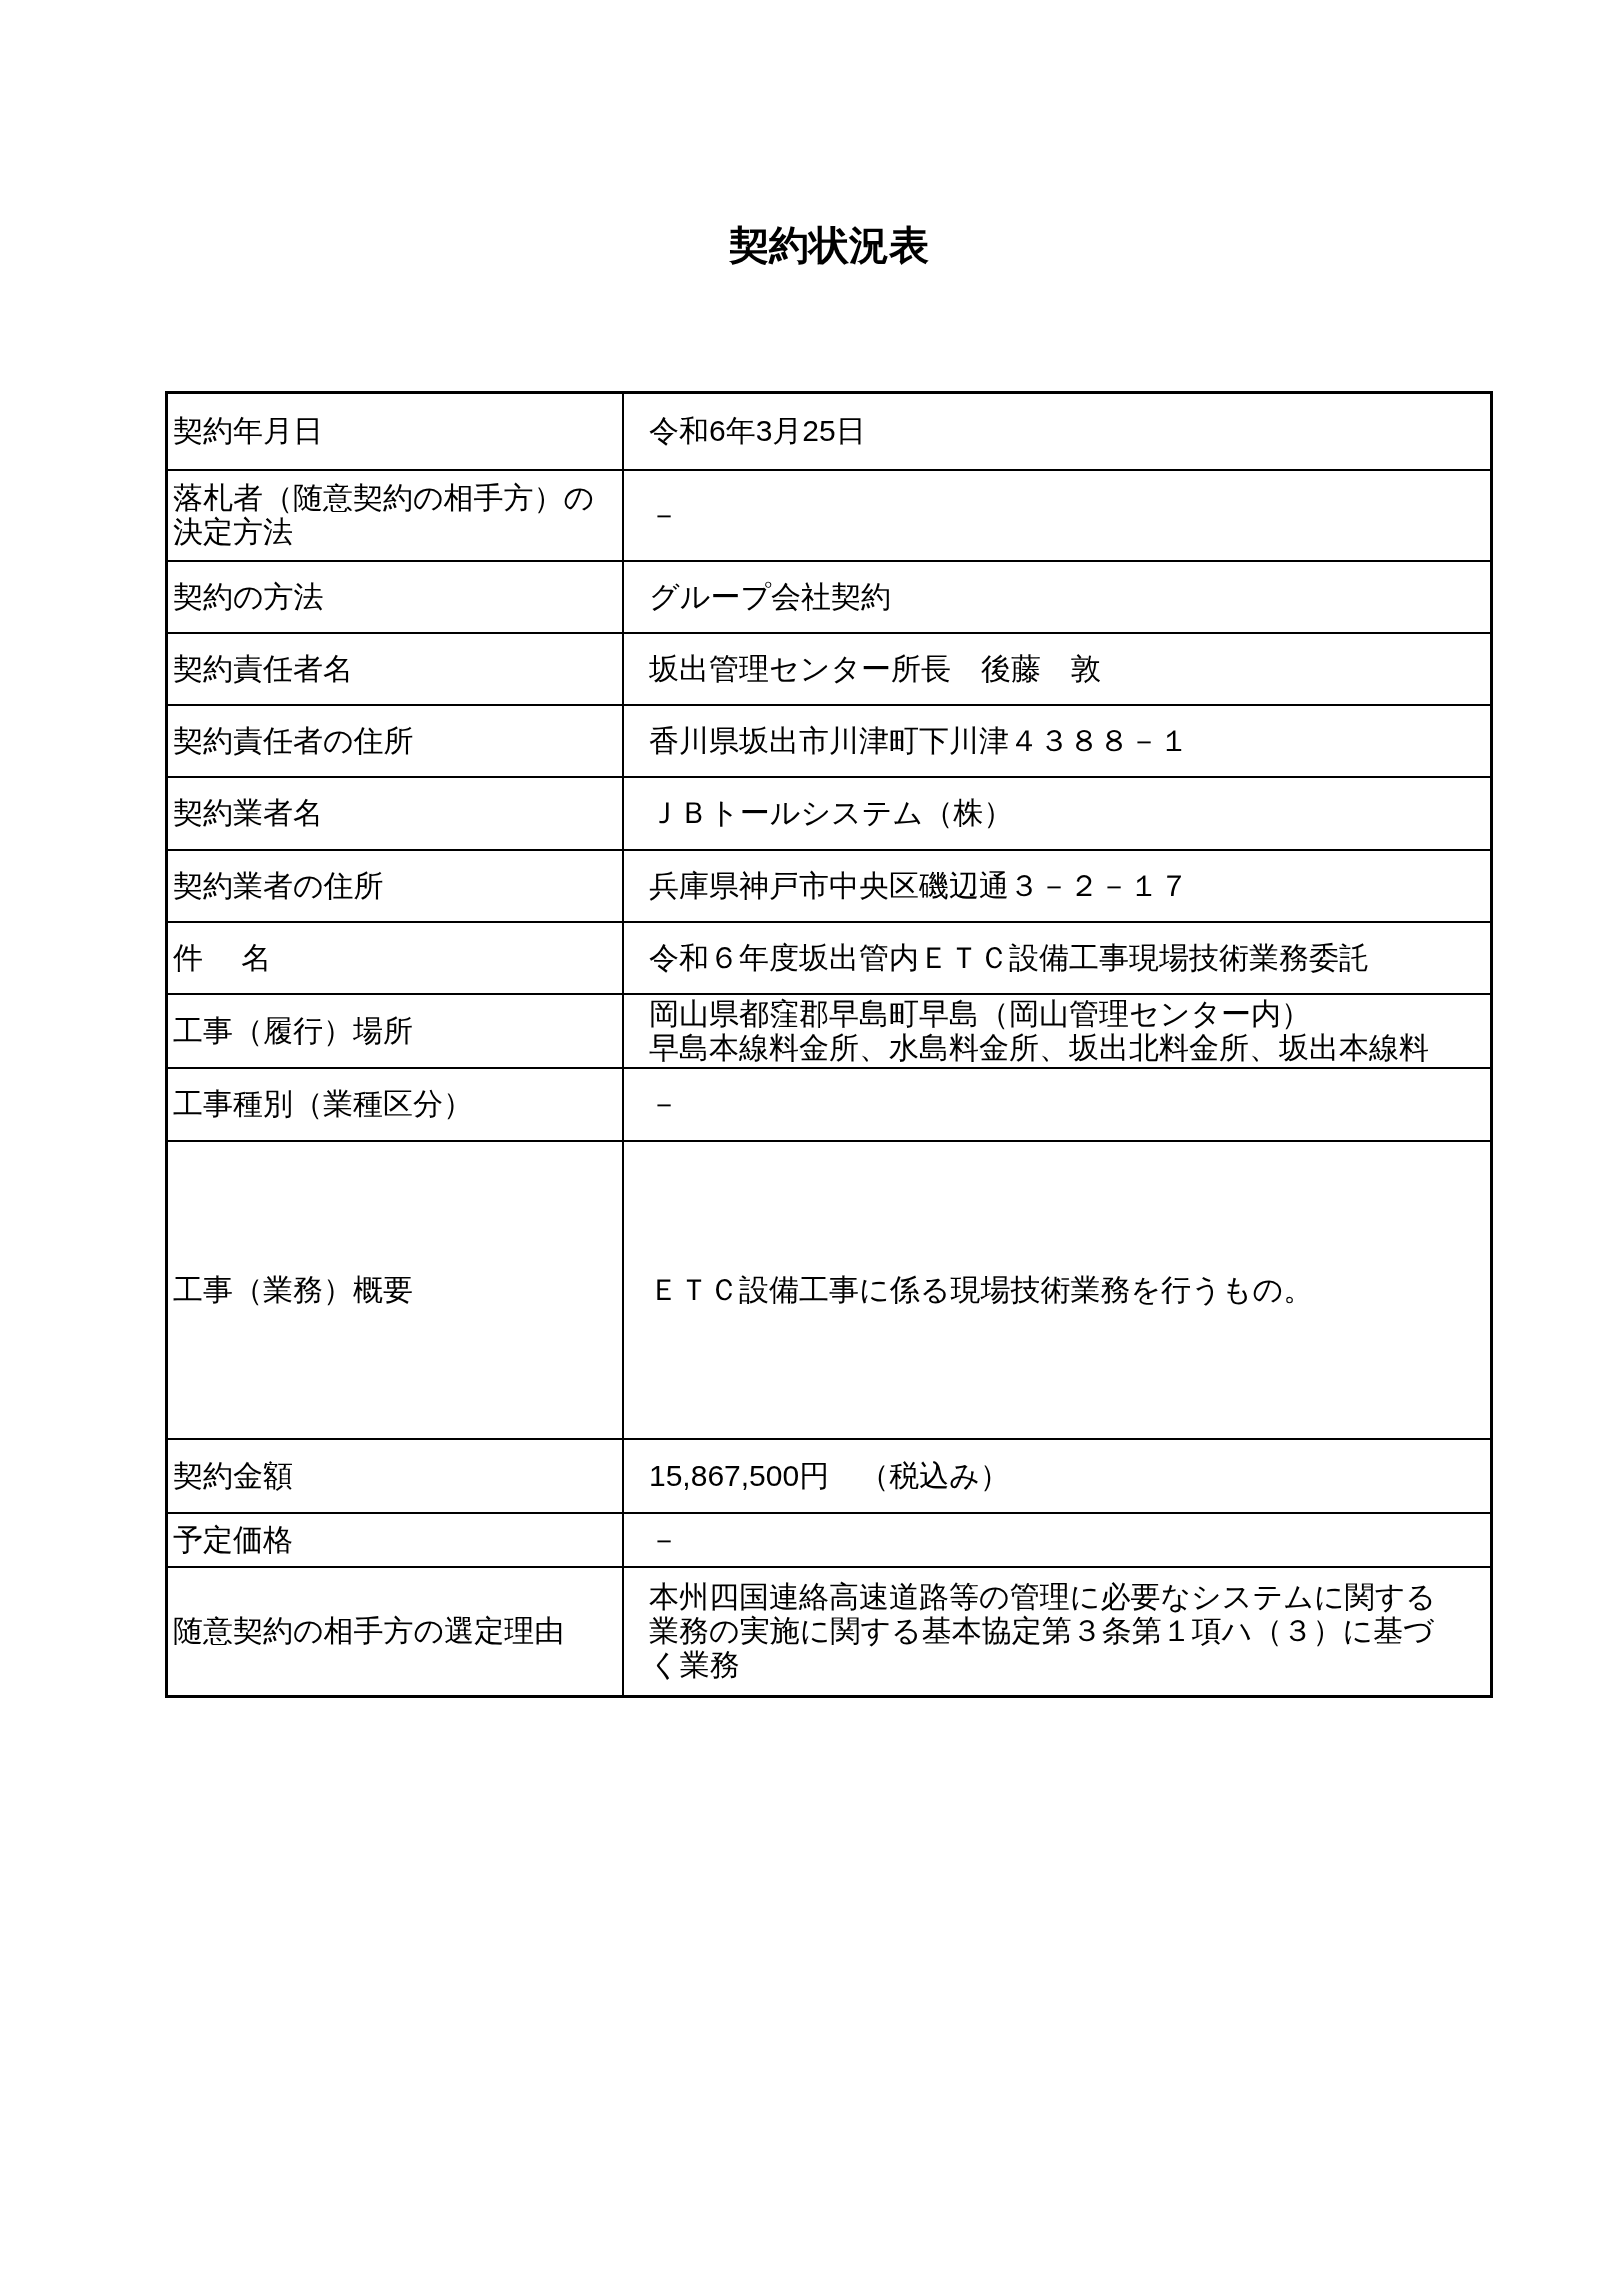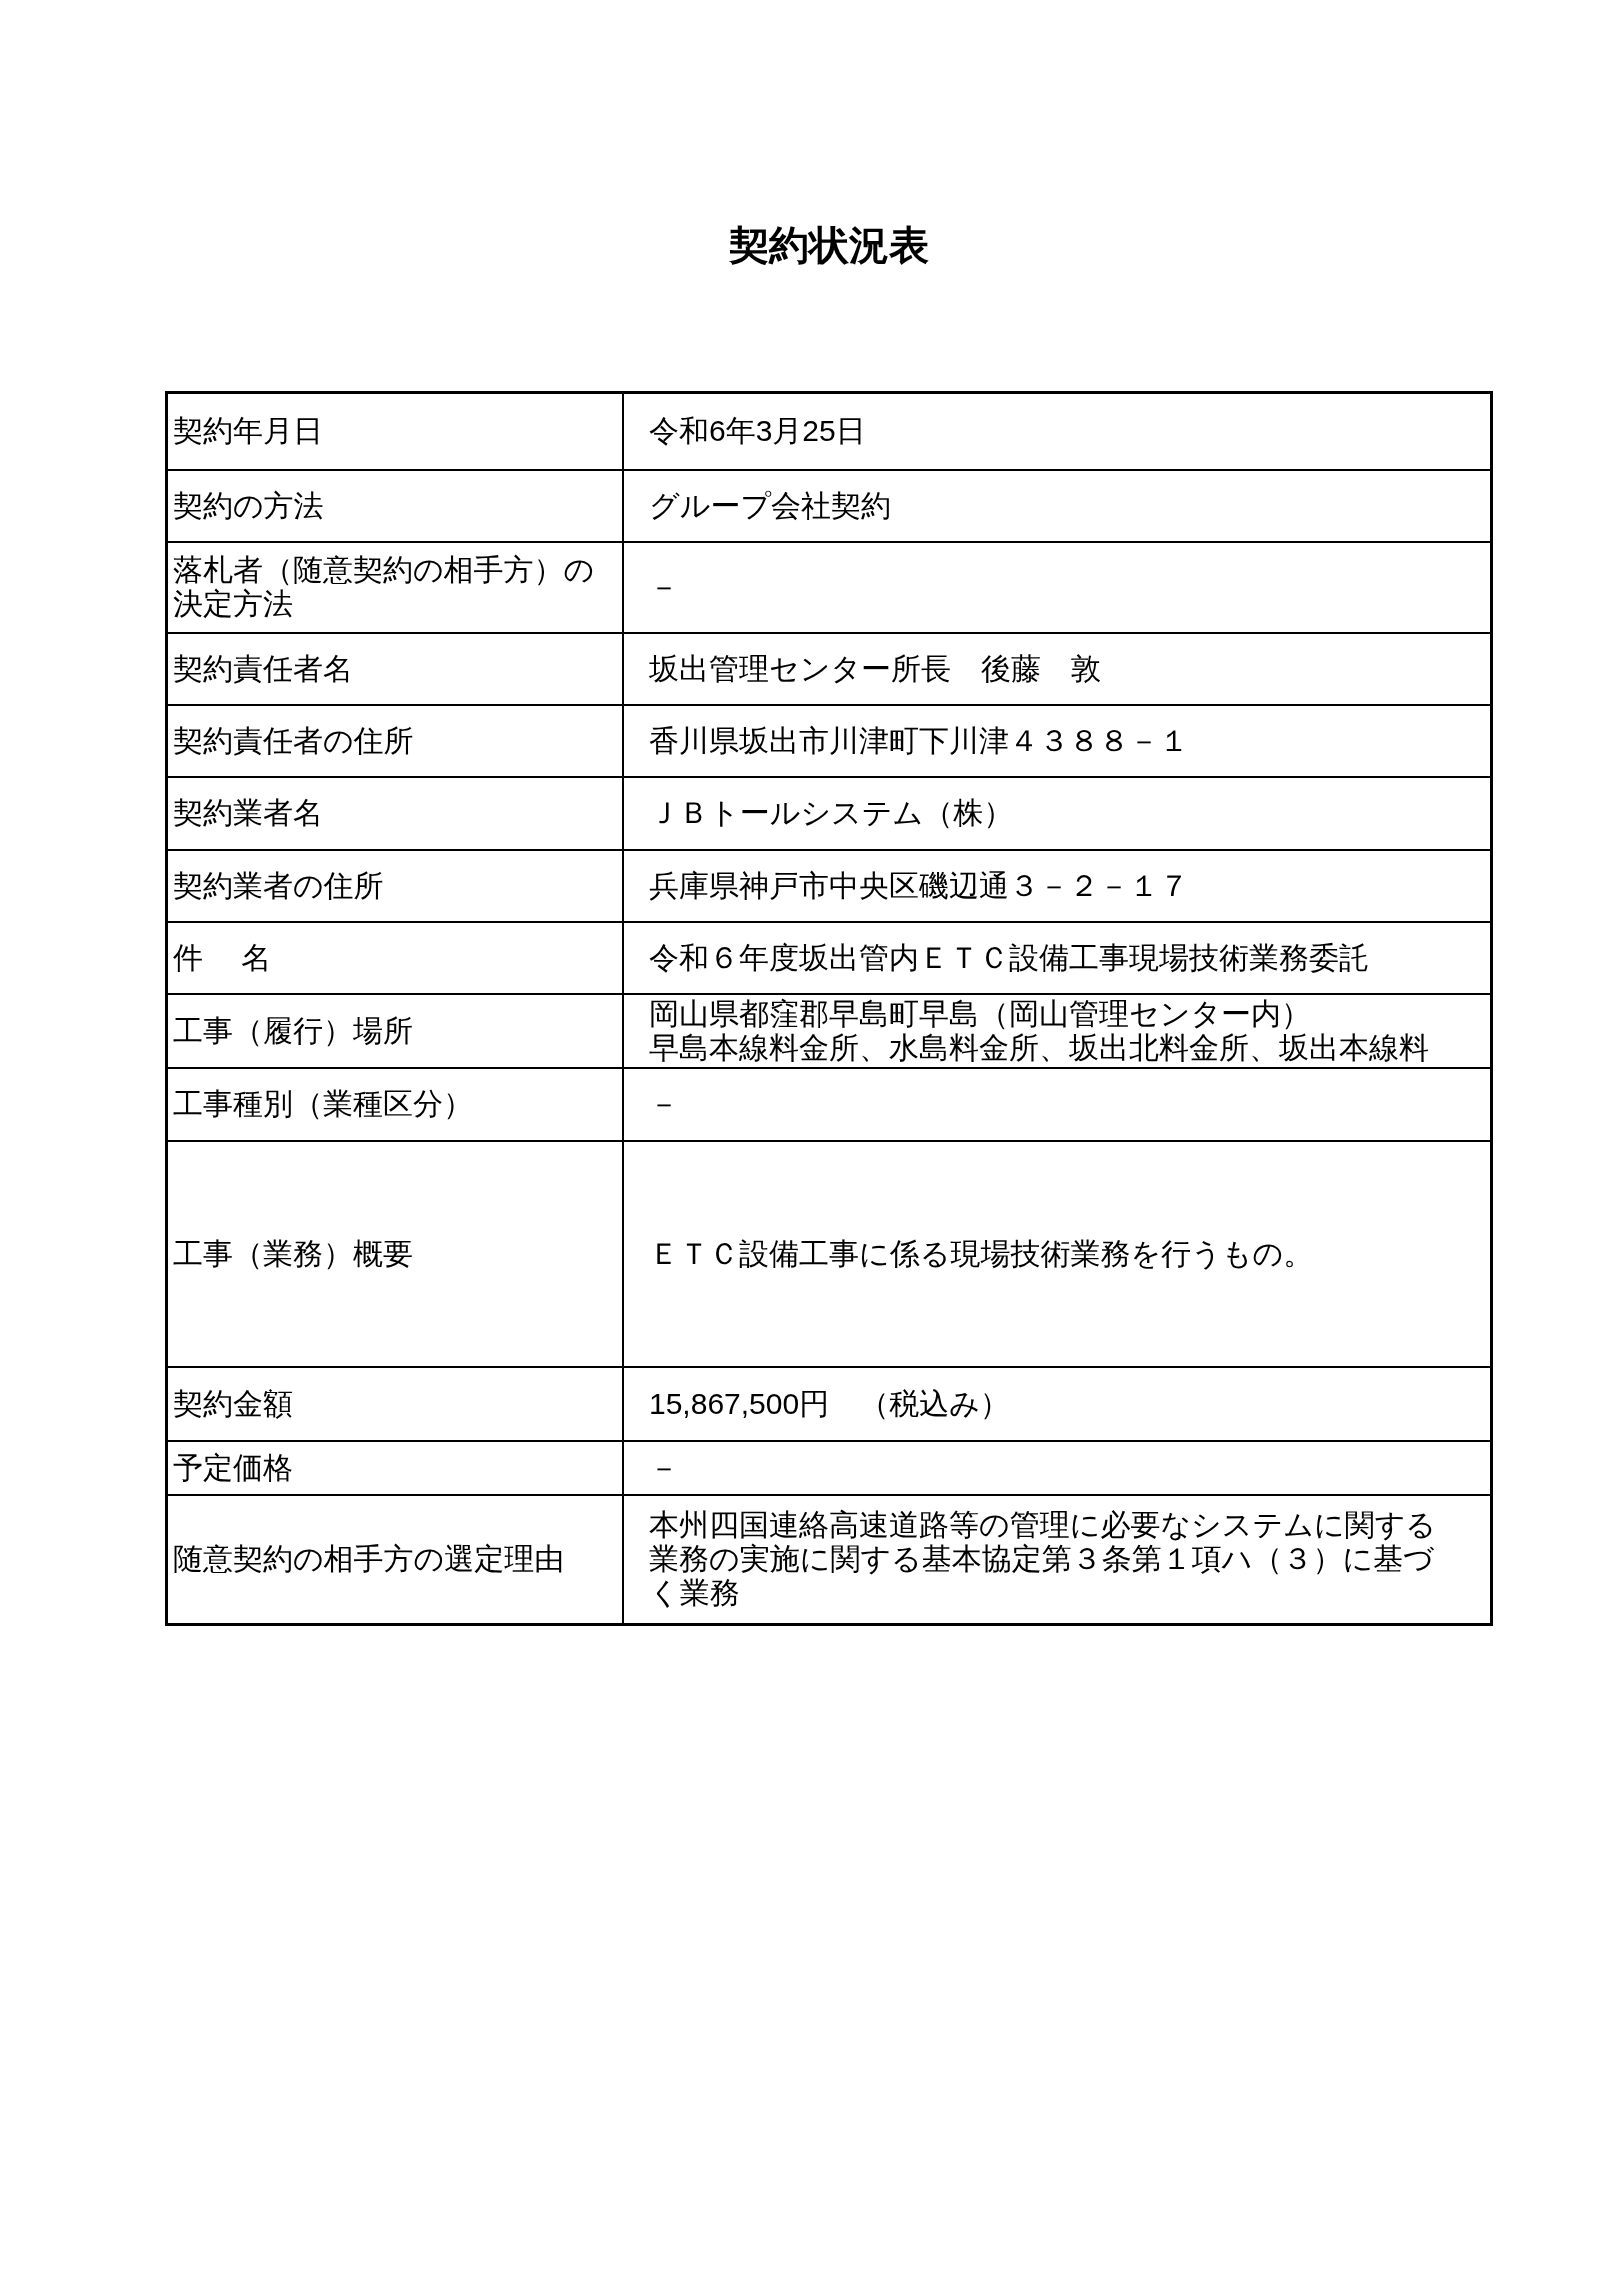--- a/index.html
+++ b/index.html
@@ -51,28 +51,28 @@
 <body>
 
 <div class="page-title">契約状況表</div>
 
 <table class="contract-table">
   <tbody>
     <tr style="height:77px;padding-left:27px;">
       <td class="cell-label">契約年月日</td>
       <td class="cell-value">令和6年3月25日</td>
     </tr>
-    <tr style="height:72px;">
-      <td class="cell-label">契約の方法</td>
-      <td class="cell-value">グループ会社契約</td>
-    </tr>
     <tr style="height:91px;">
       <td class="cell-label">落札者（随意契約の相手方）の
 決定方法</td>
       <td class="cell-value">－</td>
+    </tr>
+    <tr style="height:72px;">
+      <td class="cell-label">契約の方法</td>
+      <td class="cell-value">グループ会社契約</td>
     </tr>
     <tr style="height:72px;">
       <td class="cell-label">契約責任者名</td>
       <td class="cell-value">坂出管理センター所長　後藤　敦</td>
     </tr>
     <tr style="height:72px;">
       <td class="cell-label">契約責任者の住所</td>
       <td class="cell-value">香川県坂出市川津町下川津４３８８－１</td>
     </tr>
     <tr style="height:73px;">
@@ -89,21 +89,21 @@
     </tr>
     <tr style="height:72px;">
       <td class="cell-label">工事（履行）場所</td>
       <td class="cell-value">岡山県都窪郡早島町早島（岡山管理センター内）
 早島本線料金所、水島料金所、坂出北料金所、坂出本線料</td>
     </tr>
     <tr style="height:73px;">
       <td class="cell-label">工事種別（業種区分）</td>
       <td class="cell-value">－</td>
     </tr>
-    <tr style="height:226px;">
+    <tr style="height:298px;">
       <td class="cell-label">工事（業務）概要</td>
       <td class="cell-value">ＥＴＣ設備工事に係る現場技術業務を行うもの。</td>
     </tr>
     <tr style="height:74px;">
       <td class="cell-label">契約金額</td>
       <td class="cell-value">15,867,500円　（税込み）</td>
     </tr>
     <tr style="height:54px;">
       <td class="cell-label">予定価格</td>
       <td class="cell-value">－</td>

